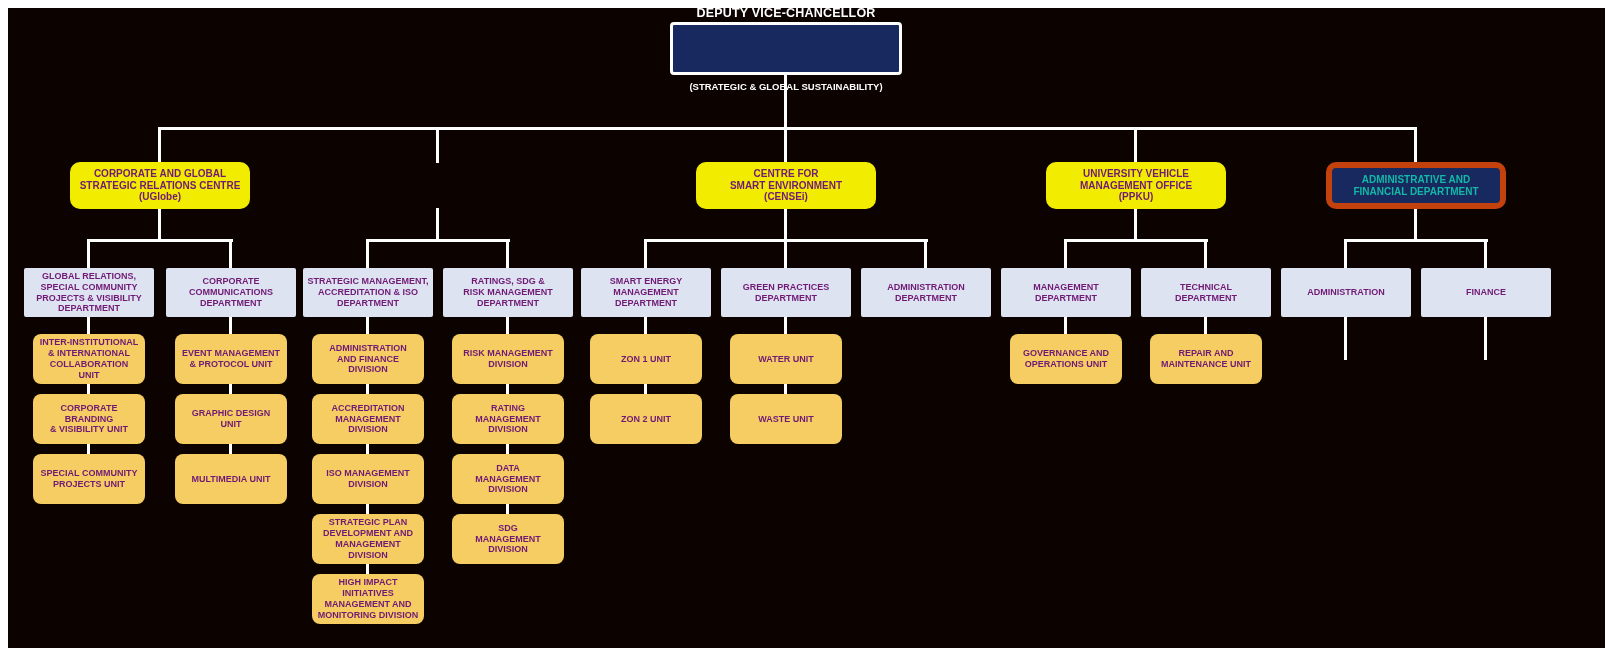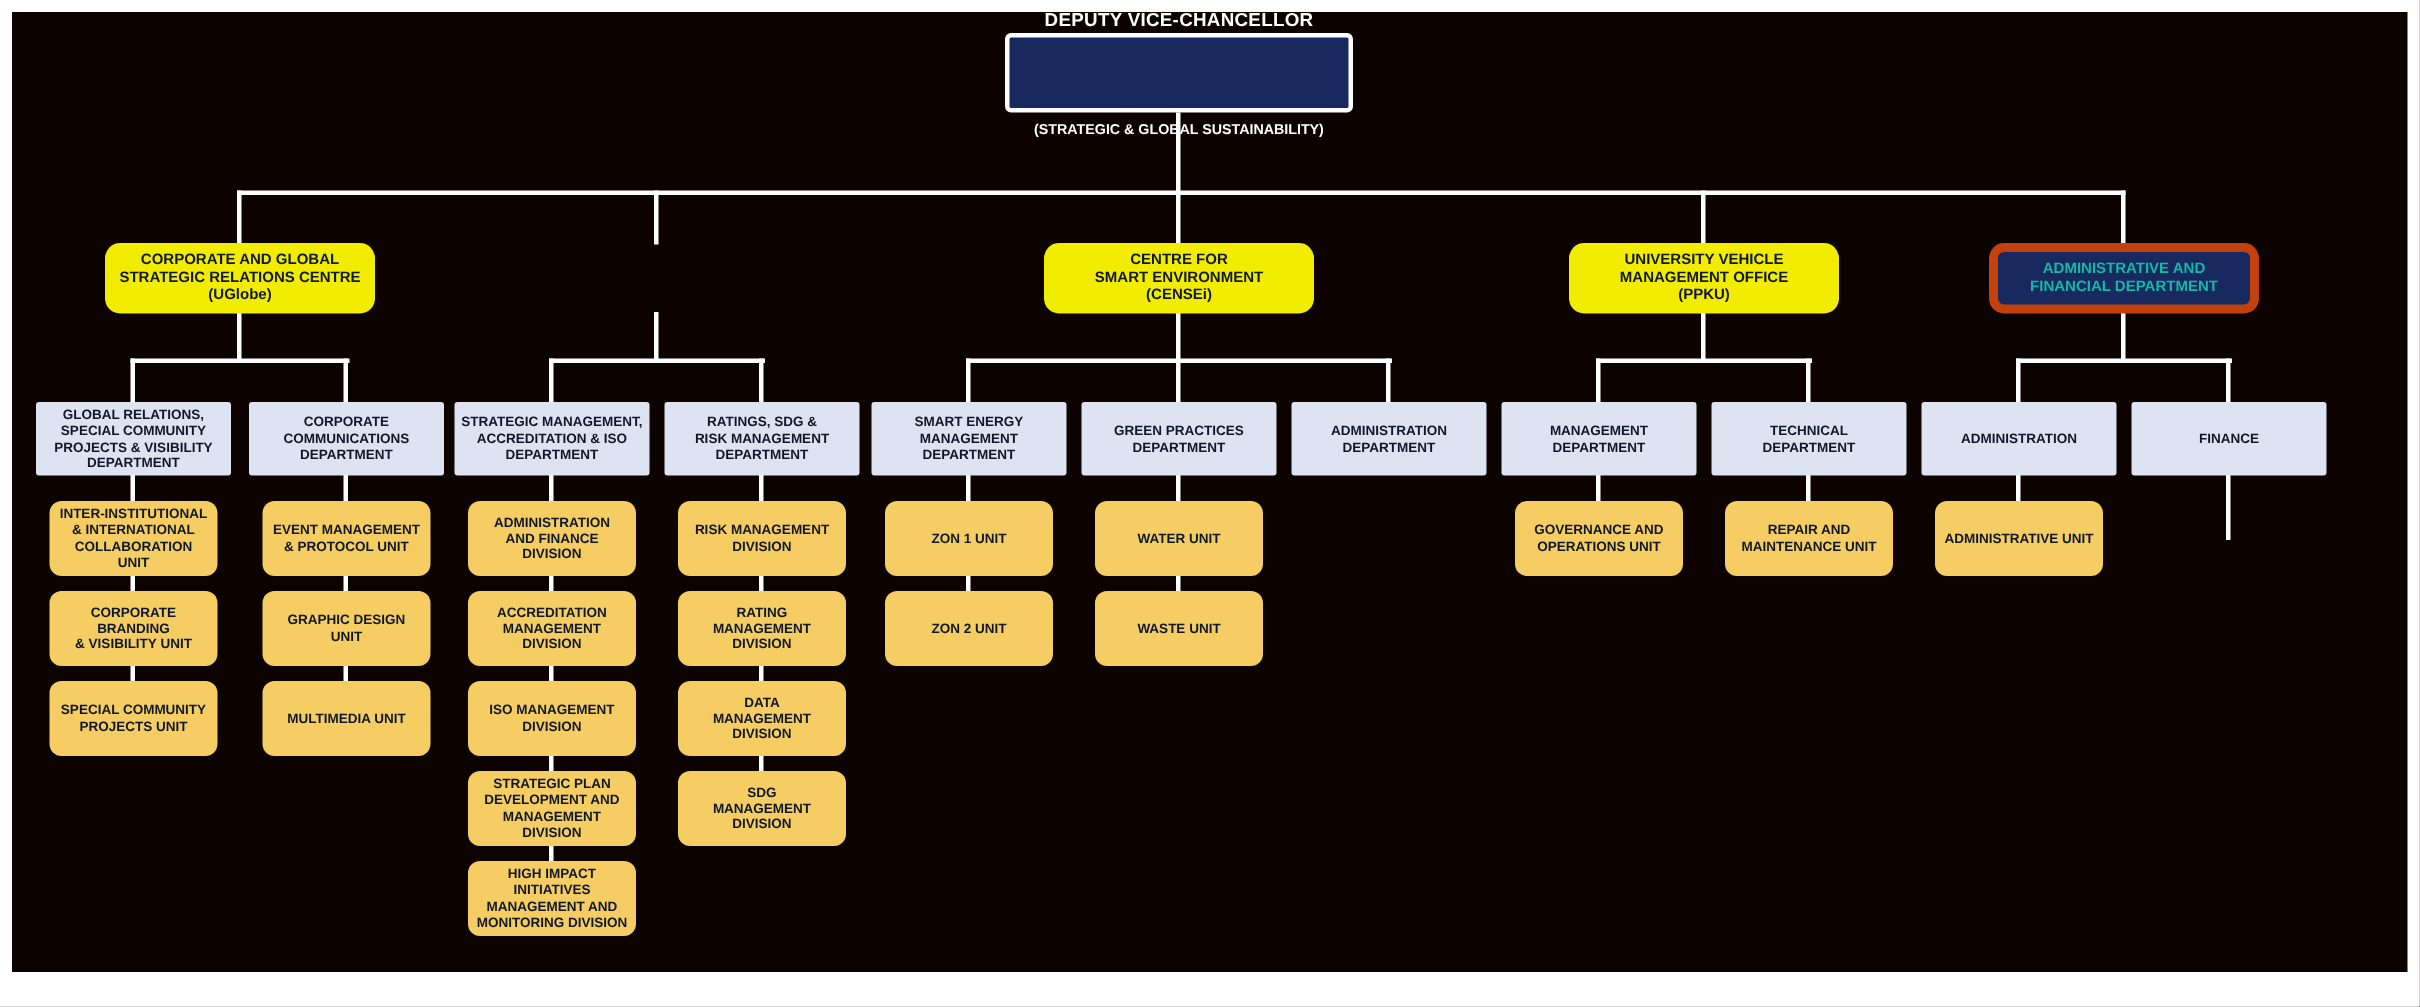--- a/index.html
+++ b/index.html
@@ -14,21 +14,21 @@
   .canvas {
     position: absolute; left: 8px; top: 8px; width: 1597px; height: 640px;
     background: var(--background, #0c0300); z-index: 0;
   }
   .line { position: absolute; background: var(--connector, #ffffff); z-index: 1; }
   .line.v { width: 3px; }
   .line.h { height: 3px; }
   .box {
     position: absolute; z-index: 2;
     display: flex; flex-direction: column; align-items: center; justify-content: center;
-    text-align: center; color: #0f172a;
+    text-align: center; color: #701a75;
   }
   .root {
     width: 232px; height: 53px;
     background: var(--navy, #17295f);
     border: 3px solid #ffffff; border-radius: 4px;
     color: #ffffff;
     gap: 43px;
   }
   .rtitle { font-size: 12.5px; letter-spacing: 0.2px; }
   .rsub   { font-size: 9.5px; margin-top: 18px; }
@@ -270,17 +270,14 @@
   <div class="box gold" style="left:1010px;top:334px">
     <span class="lbl">GOVERNANCE AND
 OPERATIONS UNIT</span>
   </div>
 
   <div class="box gold" style="left:1150px;top:334px">
     <span class="lbl">REPAIR AND
 MAINTENANCE UNIT</span>
   </div>
 
-  <div class="box gold" style="left:1290px;top:334px">
-    <span class="lbl">ADMINISTRATIVE UNIT</span>
-  </div>
 
 </div>
 
 </body></html>

